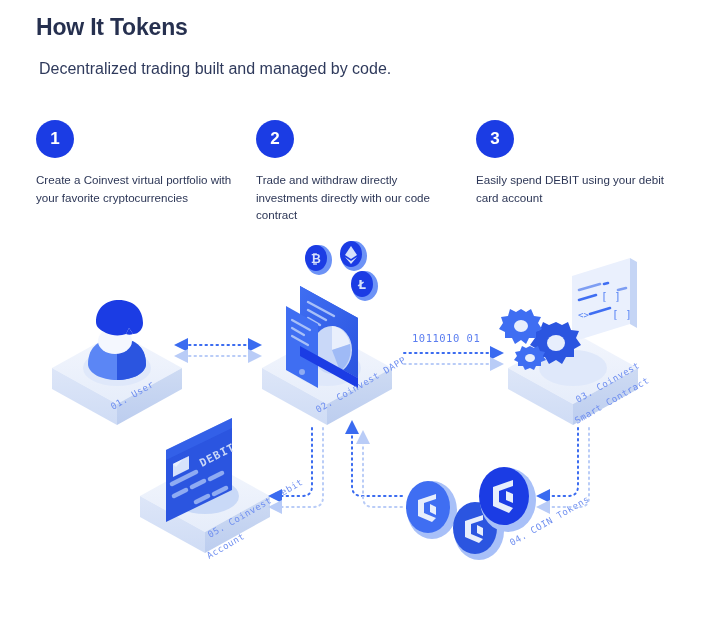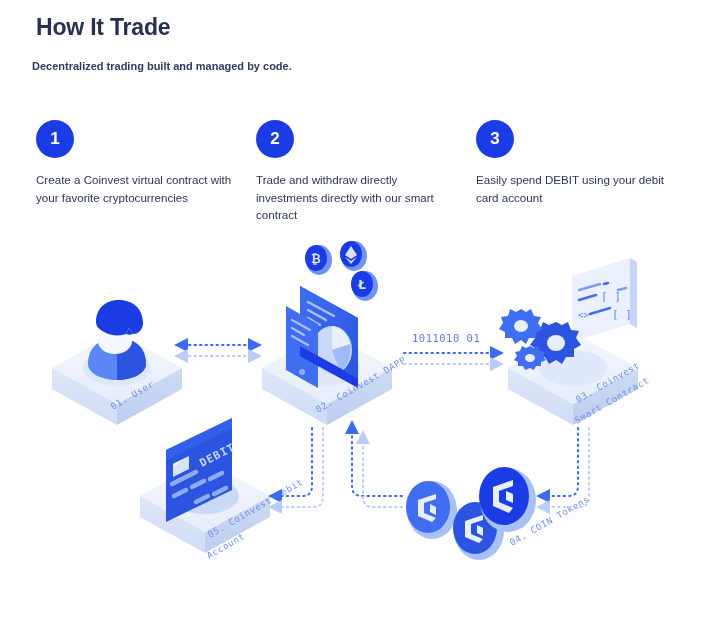--- a/index.html
+++ b/index.html
@@ -21,24 +21,24 @@
     position: absolute;
     left: 36px;
     top: 14px;
     font-size: 23px;
     font-weight: bold;
     letter-spacing: -0.2px;
     color: #26304f;
   }
   #page-subtitle {
     position: absolute;
-    left: 32px;
+    left: 39px;
     top: 60px;
-    font-size: 11px;
-    font-weight: bold;
+    font-size: 16px;
+    font-weight: normal;
     color: #2f3a5c;
   }
 
   
   #steps {
     position: absolute;
     left: 36px;
     top: 120px;
     width: 660px;
     display: flex;
@@ -96,31 +96,31 @@
     font-family: "DejaVu Sans Mono", monospace;
     font-size: 11px;
     fill: #c9d7f7;
     font-weight: bold;
     letter-spacing: 1px;
   }
 </style>
 </head>
 <body>
 
-<div id="page-title">How It Trade</div>
+<div id="page-title">How It Tokens</div>
 <div id="page-subtitle">Decentralized trading built and managed by code.</div>
 
 <div id="steps">
   <div class="step">
     <div class="step-badge">1</div>
-    <div class="step-text">Create a Coinvest virtual contract with your favorite cryptocurrencies</div>
+    <div class="step-text">Create a Coinvest virtual portfolio with your favorite cryptocurrencies</div>
   </div>
   <div class="step">
     <div class="step-badge">2</div>
-    <div class="step-text">Trade and withdraw directly investments directly with our smart contract</div>
+    <div class="step-text">Trade and withdraw directly investments directly with our code contract</div>
   </div>
   <div class="step">
     <div class="step-badge">3</div>
     <div class="step-text">Easily spend DEBIT using your debit card account</div>
   </div>
 </div>
 
 <div id="illustration">
 <svg width="716" height="405" viewBox="0 0 716 405" xmlns="http://www.w3.org/2000/svg">
   <defs>

